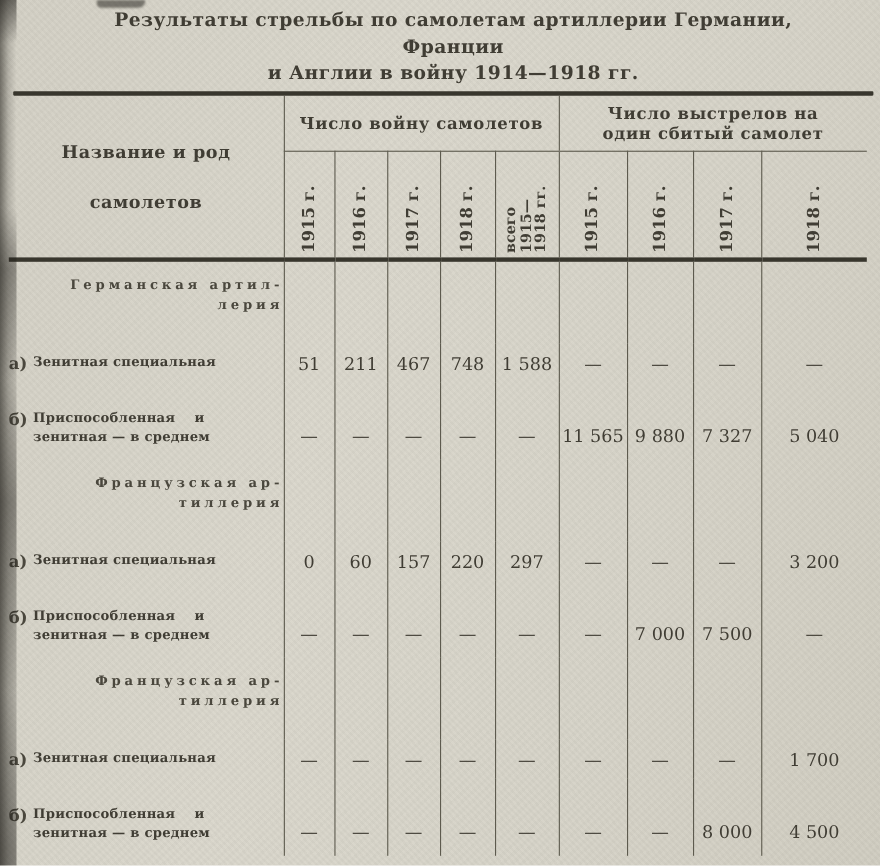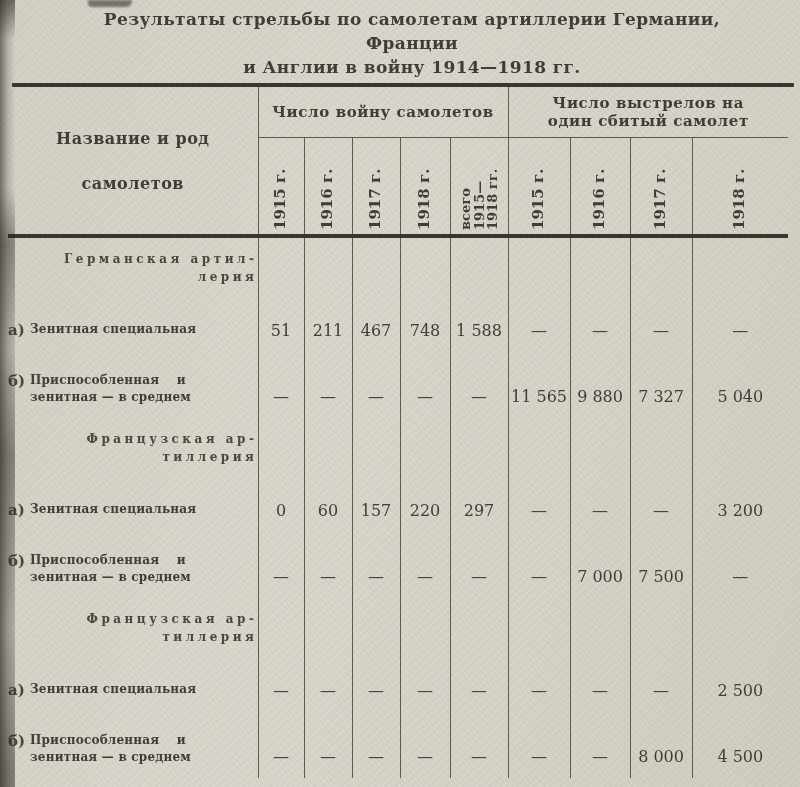--- a/index.html
+++ b/index.html
@@ -286,21 +286,21 @@
           </div>
         </td>
         <td class="val">—</td>
         <td class="val">—</td>
         <td class="val">—</td>
         <td class="val">—</td>
         <td class="val">—</td>
         <td class="val">—</td>
         <td class="val">—</td>
         <td class="val">—</td>
-        <td class="val">2 500</td>
+        <td class="val">1 700</td>
       </tr>
       <tr class="row-b">
         <td class="name-cell">
           <div class="name-wrap">
             <span class="marker">б)</span>
             <span class="lbl">
                 <span style="display:block">Приспособленная&nbsp;&nbsp;&nbsp;&nbsp;и</span>
                 <span style="display:block">зенитная — в среднем</span>
               </span>
           </div>

